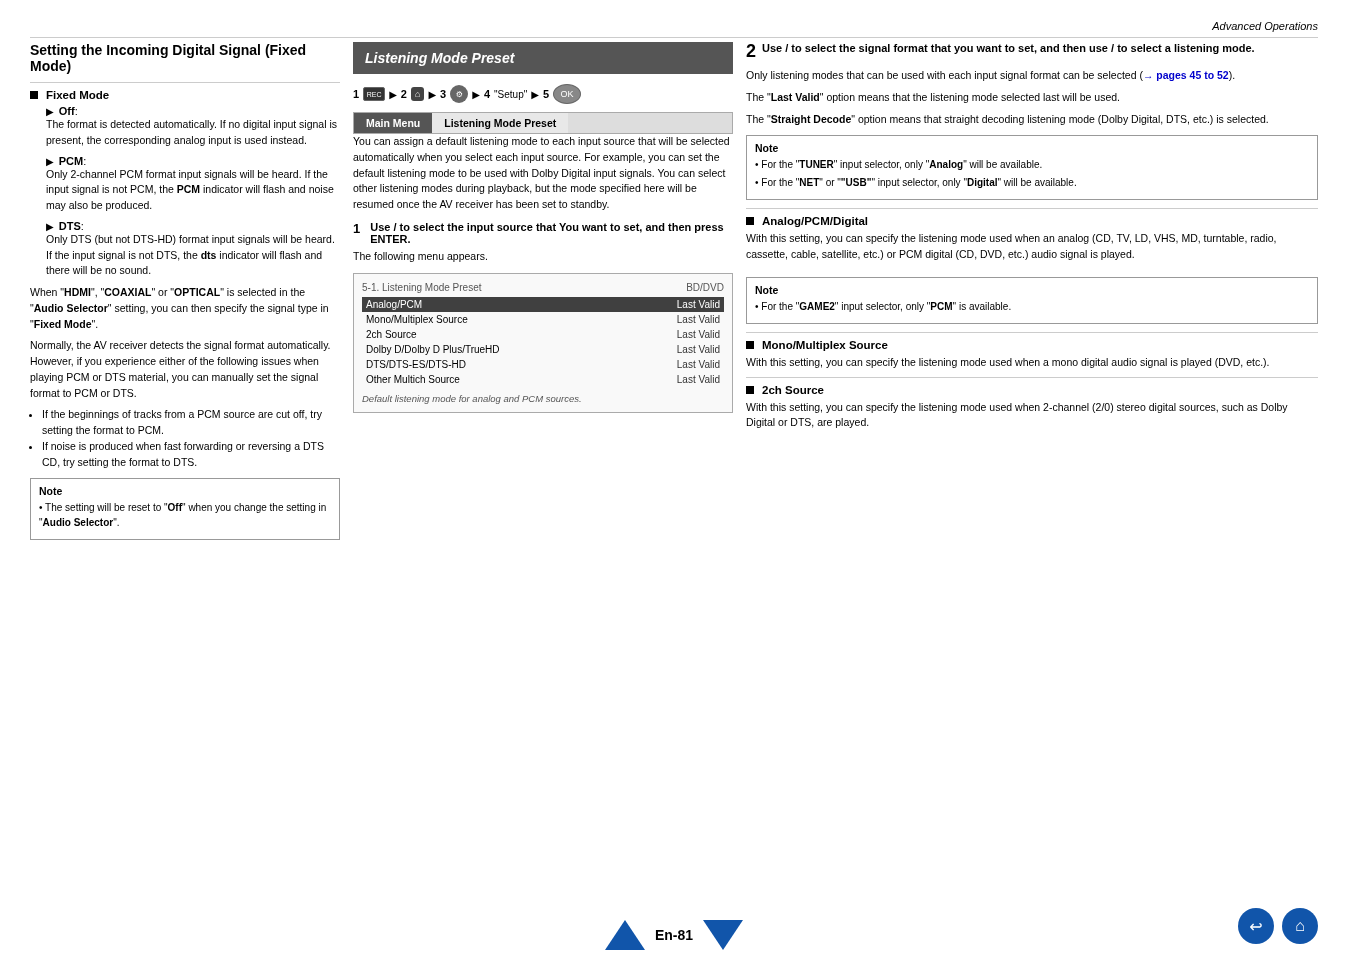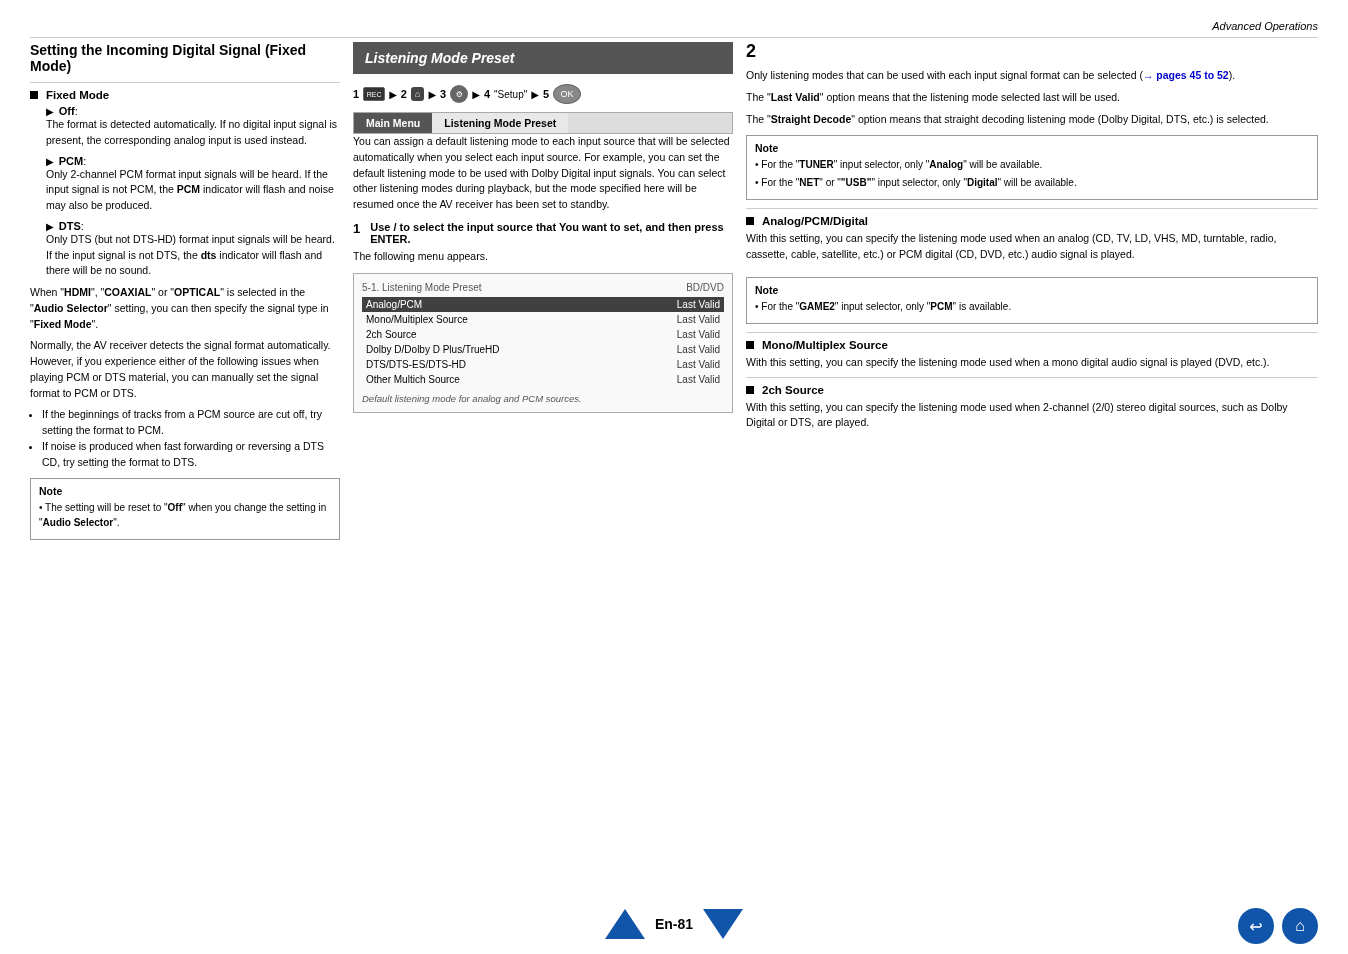--- a/index.html
+++ b/index.html
@@ -240,21 +240,21 @@
 
     .link-text {
       color: #0000cc;
       text-decoration: none;
       font-weight: bold;
     }
 
     
     .footer {
       position: absolute;
-      bottom: 15px;
+      bottom: 4px;
       left: 0;
       right: 0;
       display: flex;
       align-items: center;
       justify-content: center;
       gap: 10px;
     }
 
     .footer-arrow-up {
       width: 0;
@@ -451,20 +451,21 @@
         </div>
         <div class="preset-footer">Default listening mode for analog and PCM sources.</div>
       </div>
 
     </div>
 
     <div class="col-right">
 
       <div style="display:flex;align-items:flex-start;gap:6px;margin-bottom:8px;">
         <span style="font-size:18px;font-weight:bold;line-height:1;flex-shrink:0;">2</span>
+        <strong>Use  /   to select the signal format that you want to set, and then use  /   to select a listening mode.</strong>
       </div>
 
       <p>Only listening modes that can be used with each input signal format can be selected (<a class="link-text">→ <strong>pages 45</strong> to <strong>52</strong></a>).</p>
 
       <p>The "<strong>Last Valid</strong>" option means that the listening mode selected last will be used.</p>
 
       <p>The "<strong>Straight Decode</strong>" option means that straight decoding listening mode (Dolby Digital, DTS, etc.) is selected.</p>
 
       <div class="note-box">
         <div class="note-title">Note</div>

